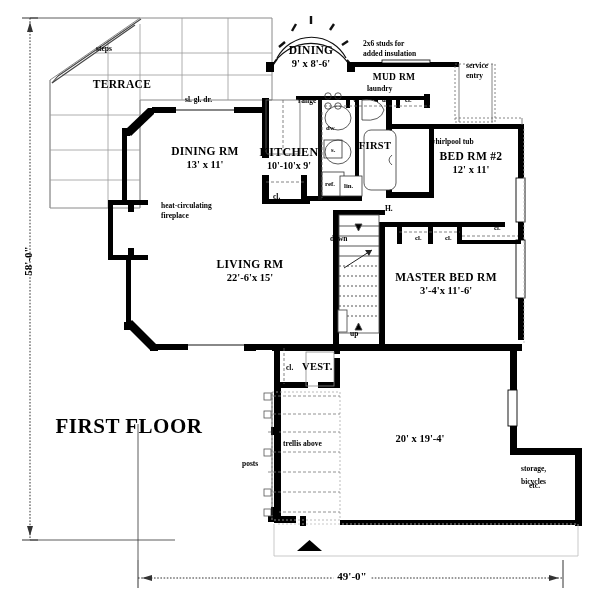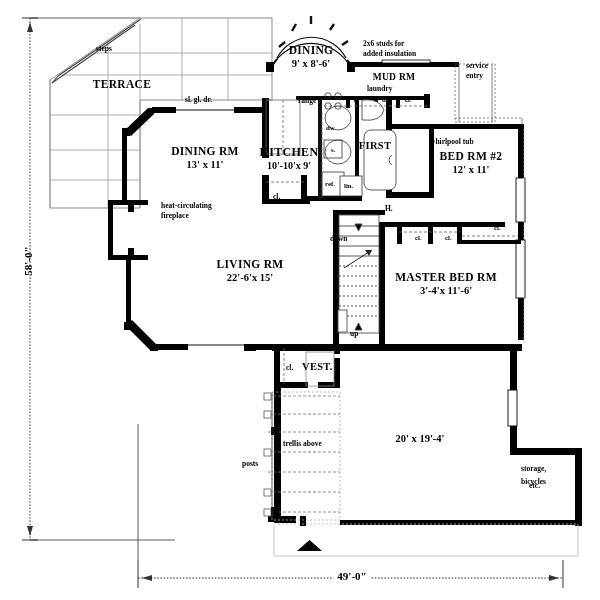--- a/index.html
+++ b/index.html
@@ -344,20 +344,21 @@
 
   <div class="lbl dim ctr" style="left:420px;top:433px;">20' x 19'-4'</div>
 
   <div class="lbl tiny" style="left:283px;top:440px;">trellis above</div>
   <div class="lbl tiny" style="left:242px;top:460px;">posts</div>
 
   <div class="lbl tiny" style="left:521px;top:465px;font-family:Liberation Serif, serif;">storage,</div>
   <div class="lbl tiny" style="left:521px;top:478px;">bicycles</div>
   <div class="lbl tiny" style="left:521px;top:482px;margin-left:8px;">etc.</div>
 
+  <div class="lbl title ctr" style="left:129px;top:415px;">FIRST FLOOR</div>
 
   <div class="lbl dimtxt" style="left:13px;top:255px;">
     <span class="vert" style="display:inline-block;">58'-0"</span>
   </div>
 
   <div class="lbl dimtxt ctr" style="left:352px;top:570px;background:#fff;padding:0 4px;">49'-0"</div>
 
 </div>
 
 </body></html>

